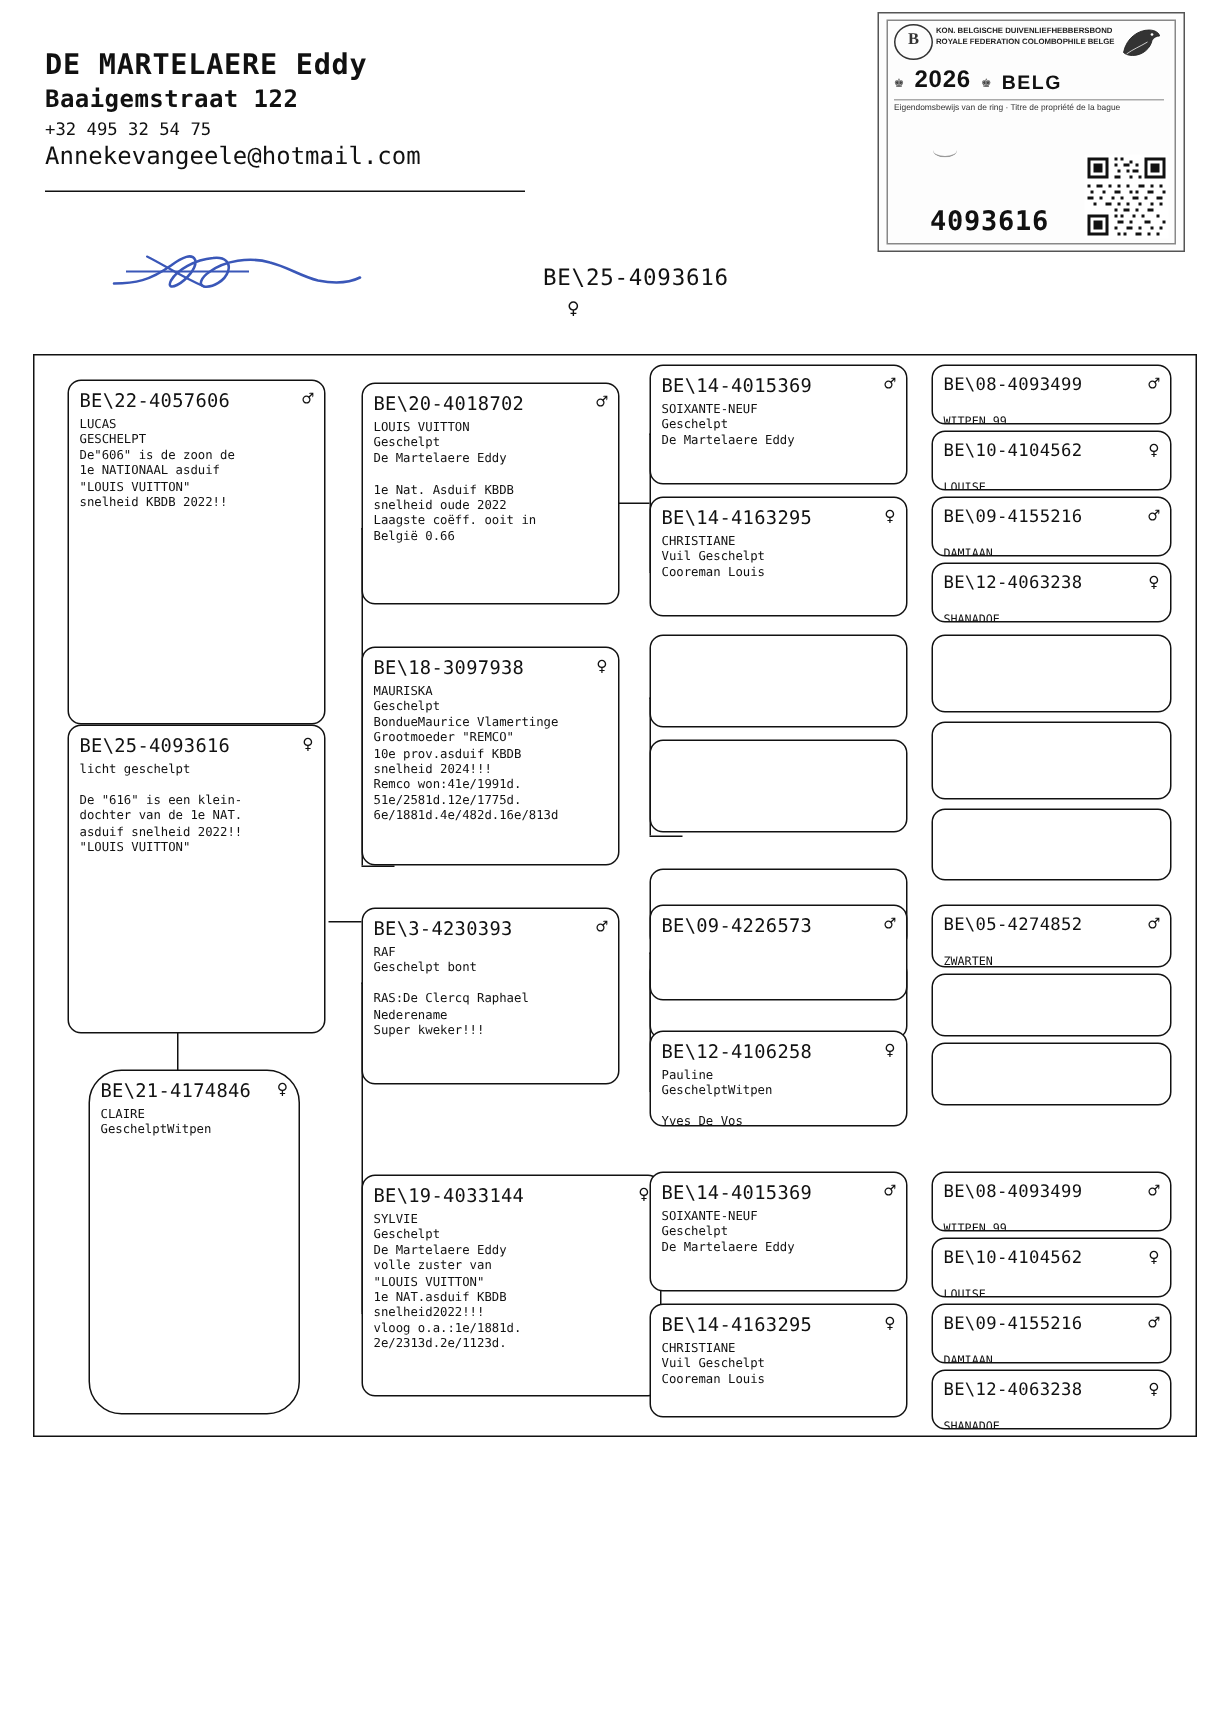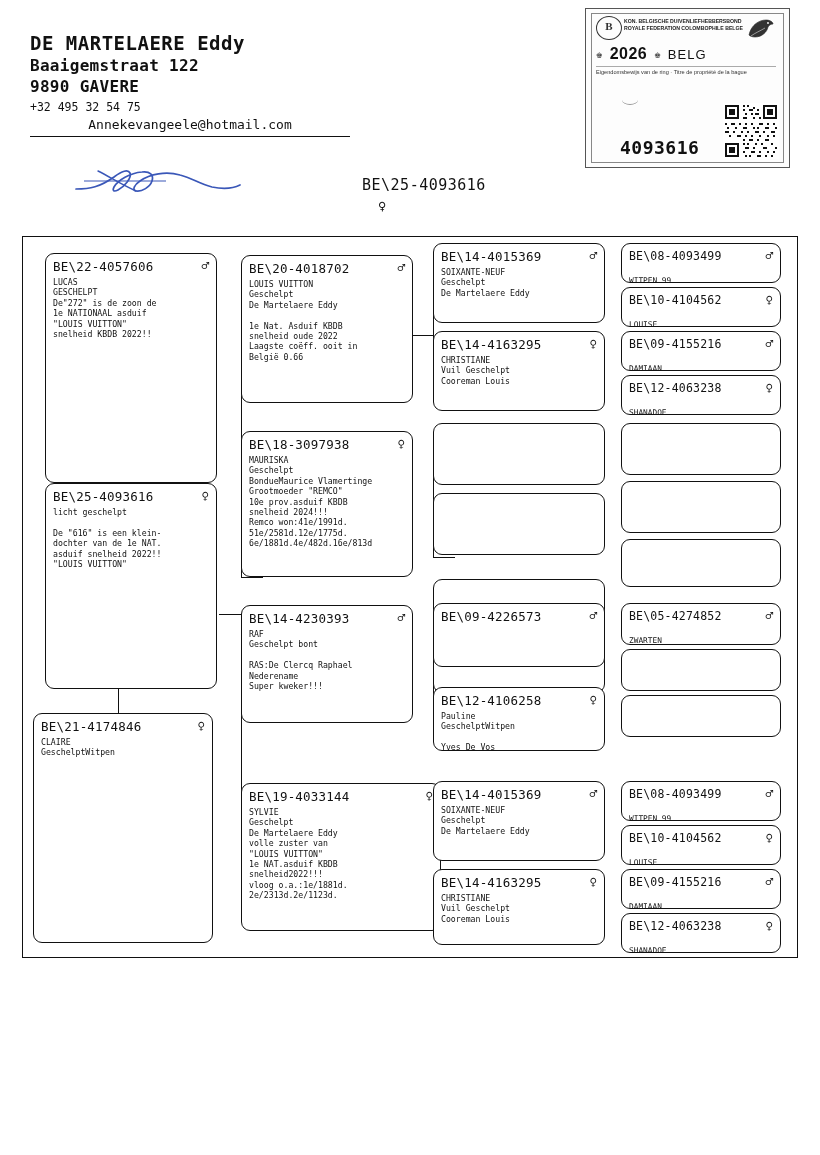--- a/index.html
+++ b/index.html
@@ -34,27 +34,26 @@
     font-size: 16px;
     font-weight: bold;
     letter-spacing: 0.3px;
     margin-top: 2px;
   }
   #owner-phone {
     font-size: 11.5px;
     margin-top: 4px;
   }
   #owner-email {
-    font-size: 13px;
+    font-size: 16px;
     margin-top: 1px;
-    padding-bottom: 4px;
+    padding-bottom: 14px;
     border-bottom: 1.4px solid #111;
     display: inline-block;
     width: 320px;
-    text-align: center;
   }
 
   
   #ring-cert {
     position: absolute;
     left: 585px;
     top: 8px;
     width: 205px;
     height: 160px;
     border: 1.2px solid #555;
@@ -127,21 +126,21 @@
     color: #444;
   }
   #ring-year {
     font-family: "Liberation Sans", sans-serif;
     font-weight: bold;
     font-size: 16px;
     letter-spacing: 0.5px;
   }
   #ring-country {
     font-family: "Liberation Sans", sans-serif;
-    font-weight: normal;
+    font-weight: bold;
     font-size: 13px;
     letter-spacing: 1px;
   }
   #ring-subtitle {
     position: absolute;
     left: 10px;
     top: 57px;
     width: 180px;
     font-family: "Liberation Sans", sans-serif;
     font-size: 5.6px;
@@ -246,21 +245,20 @@
   }
   .conn.h { height: 1.1px; }
   .conn.v { width: 1.1px; }
 </style>
 </head>
 <body>
 
 <div id="owner-block">
   <div id="owner-name">DE MARTELAERE Eddy</div>
   <div id="owner-street">Baaigemstraat 122</div>
-  <div id="owner-city">9890 GAVERE</div>
   <div id="owner-phone">+32 495 32 54 75</div>
   <div id="owner-email">Annekevangeele@hotmail.com</div>
 </div>
 
 <div id="ring-cert">
   <div id="ring-cert-inner"></div>
 
   <div id="ring-logo-left">
     <div class="oval"></div>
   </div>
@@ -427,27 +425,27 @@
 dochter van de 1e NAT.
 asduif snelheid 2022!!
 "LOUIS VUITTON"</div>
   </div>
 
   <div class="pbox" style="left:22px; top:16px; width:172px; height:230px;">
     <div class="ring">BE\22-4057606</div>
     <div class="sex">♂</div>
     <div class="lines">LUCAS
 GESCHELPT
-De"272" is de zoon de
+De"606" is de zoon de
 1e NATIONAAL asduif
 "LOUIS VUITTON"
 snelheid KBDB 2022!!</div>
   </div>
 
-  <div class="pbox" style="left:10px; top:476px; width:180px; height:230px;">
+  <div class="pbox" style="left:36px; top:476px; width:141px; height:230px;border-radius:22px;">
     <div class="ring">BE\21-4174846</div>
     <div class="sex">♀</div>
     <div class="lines">CLAIRE
 GeschelptWitpen</div>
   </div>
 
   <div class="pbox" style="left:218px; top:18px; width:172px; height:148px;">
     <div class="ring">BE\20-4018702</div>
     <div class="sex">♂</div>
     <div class="lines">LOUIS VUITTON
@@ -468,21 +466,21 @@
 BondueMaurice Vlamertinge
 Grootmoeder "REMCO"
 10e prov.asduif KBDB
 snelheid 2024!!!
 Remco won:41e/1991d.
 51e/2581d.12e/1775d.
 6e/1881d.4e/482d.16e/813d</div>
   </div>
 
   <div class="pbox" style="left:218px; top:368px; width:172px; height:118px;">
-    <div class="ring">BE\14-4230393</div>
+    <div class="ring">BE\3-4230393</div>
     <div class="sex">♂</div>
     <div class="lines">RAF
 Geschelpt bont
 
 RAS:De Clercq Raphael
 Nederename
 Super kweker!!!</div>
   </div>
 
   <div class="pbox" style="left:218px; top:546px; width:200px; height:148px;">

